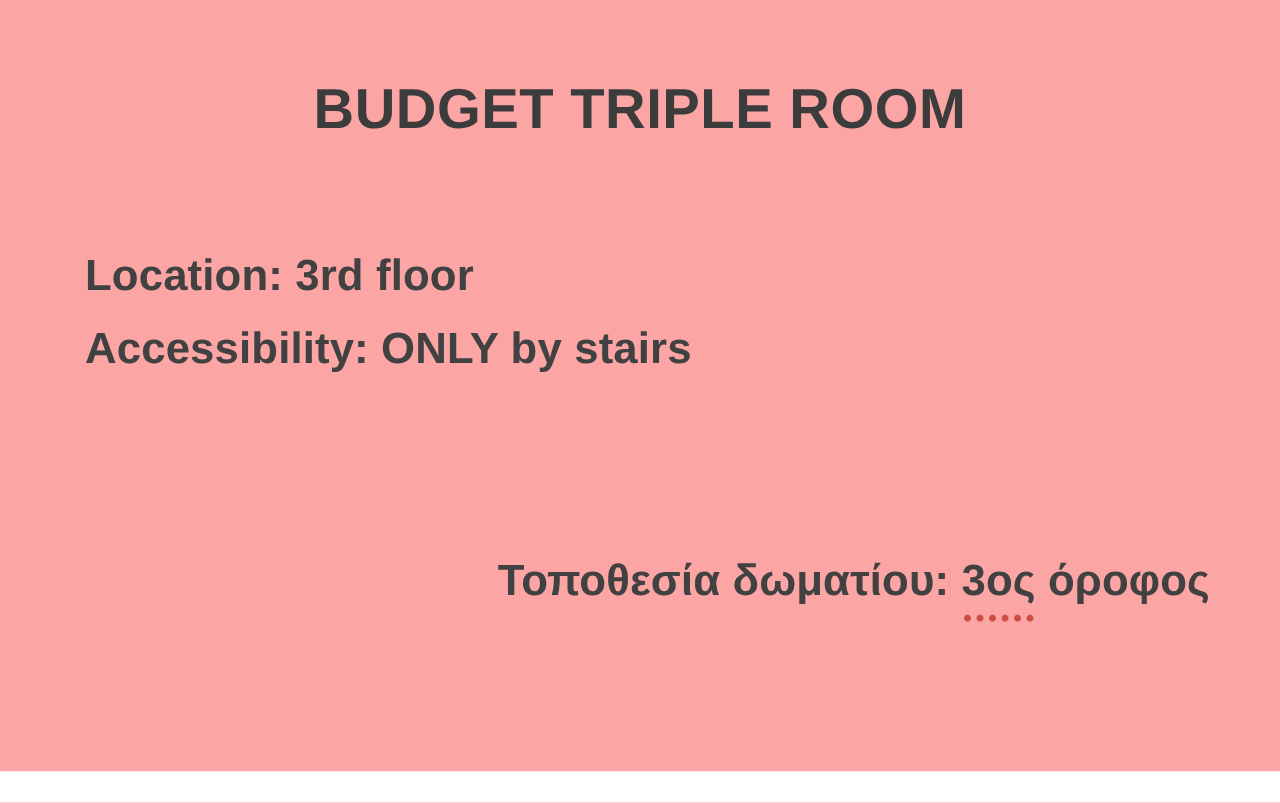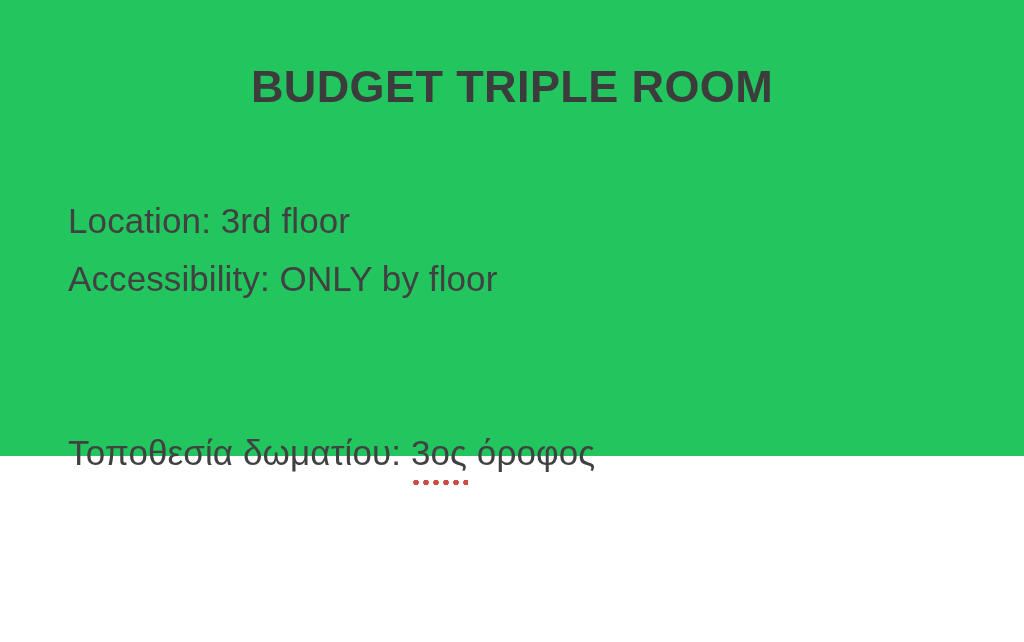--- a/index.html
+++ b/index.html
@@ -12,22 +12,22 @@
     height: 642px;
     background: #ffffff;
     font-family: "Liberation Sans", sans-serif;
     -webkit-font-smoothing: antialiased;
     overflow: hidden;
   }
 
   .page {
     position: relative;
     width: 1024px;
-    height: 456px;
-    background: #22c55e;
+    height: 617px;
+    background: #fca5a5;
     box-sizing: border-box;
   }
 
   .doc-title {
     position: absolute;
     top: 60px;
     left: 0;
     width: 1024px;
     text-align: center;
     font-size: 45px;
@@ -42,26 +42,27 @@
     position: absolute;
     left: 68px;
     width: 900px;
   }
 
   .block-english {
     top: 192px;
   }
 
   .block-greek {
-    top: 424px;
+    top: 436px;
+    text-align: right;
   }
 
   .text-line {
     font-size: 35px;
-    font-weight: normal;
+    font-weight: bold;
     color: #414141;
     line-height: 58px;
     white-space: nowrap;
     letter-spacing: 0.1px;
   }
 
   
   .misspelled {
     position: relative;
     display: inline-block;
@@ -81,20 +82,20 @@
 </style>
 </head>
 <body>
 
 <div class="page">
 
   <div class="doc-title">BUDGET TRIPLE ROOM</div>
 
   <div class="body-block block-english">
     <div class="text-line">Location: 3rd floor</div>
-    <div class="text-line">Accessibility: ONLY by floor</div>
+    <div class="text-line">Accessibility: ONLY by stairs</div>
   </div>
 
   <div class="body-block block-greek">
     <div class="text-line"><span>Τοποθεσία δωματίου: </span><span class="misspelled"><span>3ος</span><span class="dots"></span></span><span> όροφος</span></div>
   </div>
 
 </div>
 
 </body></html>

